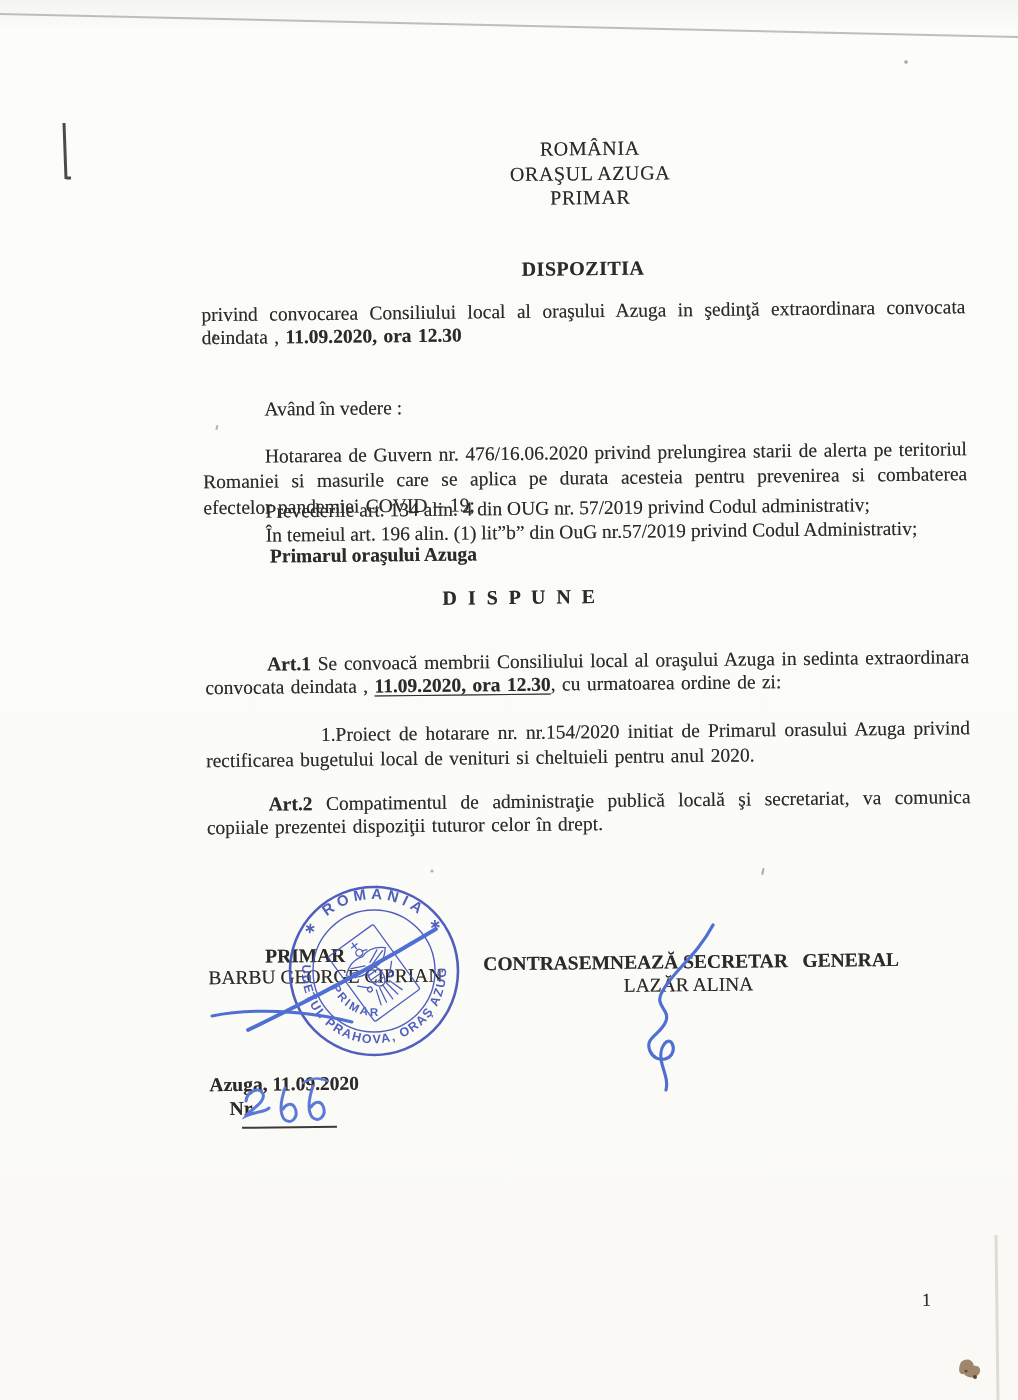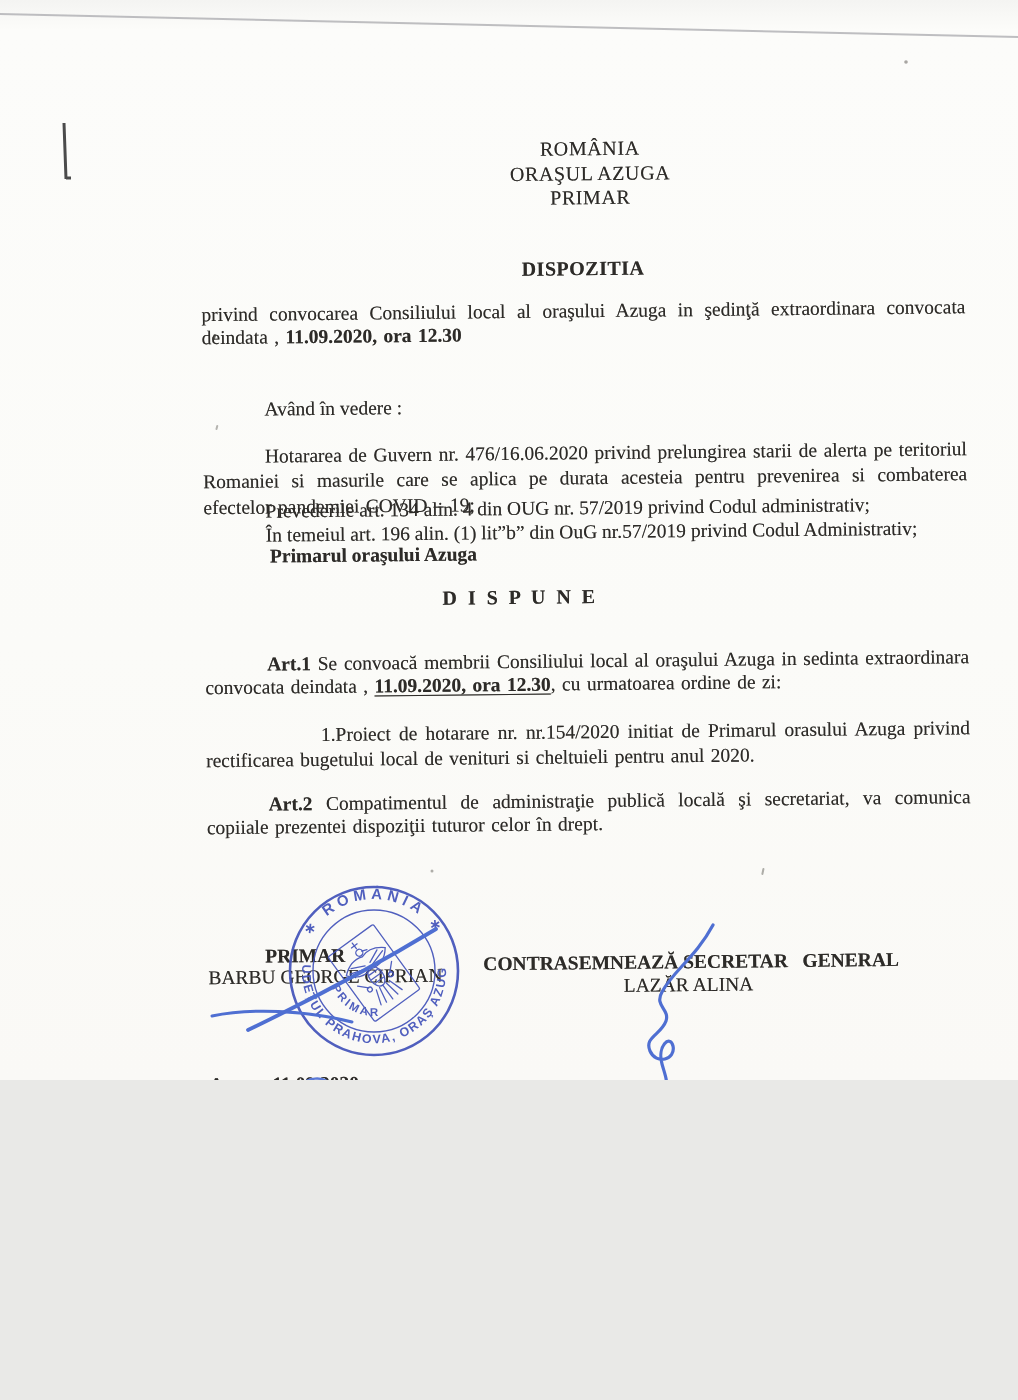--- a/index.html
+++ b/index.html
@@ -1,17 +1,17 @@
 <!DOCTYPE html>
 <html><head>
 <meta charset="utf-8">
 <style>
   html,body{margin:0;padding:0;}
   body{width:1018px;height:1400px;background:#e9e9e7;}
-  .page{position:relative;width:1018px;height:1080px;overflow:hidden;
+  .page{position:relative;width:1018px;height:1400px;overflow:hidden;
         background:linear-gradient(180deg,#f4f4f2 0,#fcfcfa 30px,#fbfbf8 60%,#faf9f6 100%);
         font-family:"Liberation Serif","DejaVu Serif",serif;color:#2d2b28;}
   .content{position:absolute;inset:0;z-index:2;transform:rotate(-0.6deg);transform-origin:509px 650px;}
   .blk{position:absolute;font-size:19.5px;line-height:24px;
        text-shadow:0 0 .6px rgba(45,43,40,.55);}
   .col{left:205px;width:764px;}
   .just{text-align:justify;word-spacing:1.5px;}
   .b{font-weight:bold;}
   .hdr{left:380px;top:137px;width:430px;text-align:center;font-size:20px;line-height:24.5px;letter-spacing:.6px;}
   .doc-title{top:257px;text-align:center;padding-right:46px;font-size:20px;letter-spacing:.5px;}

